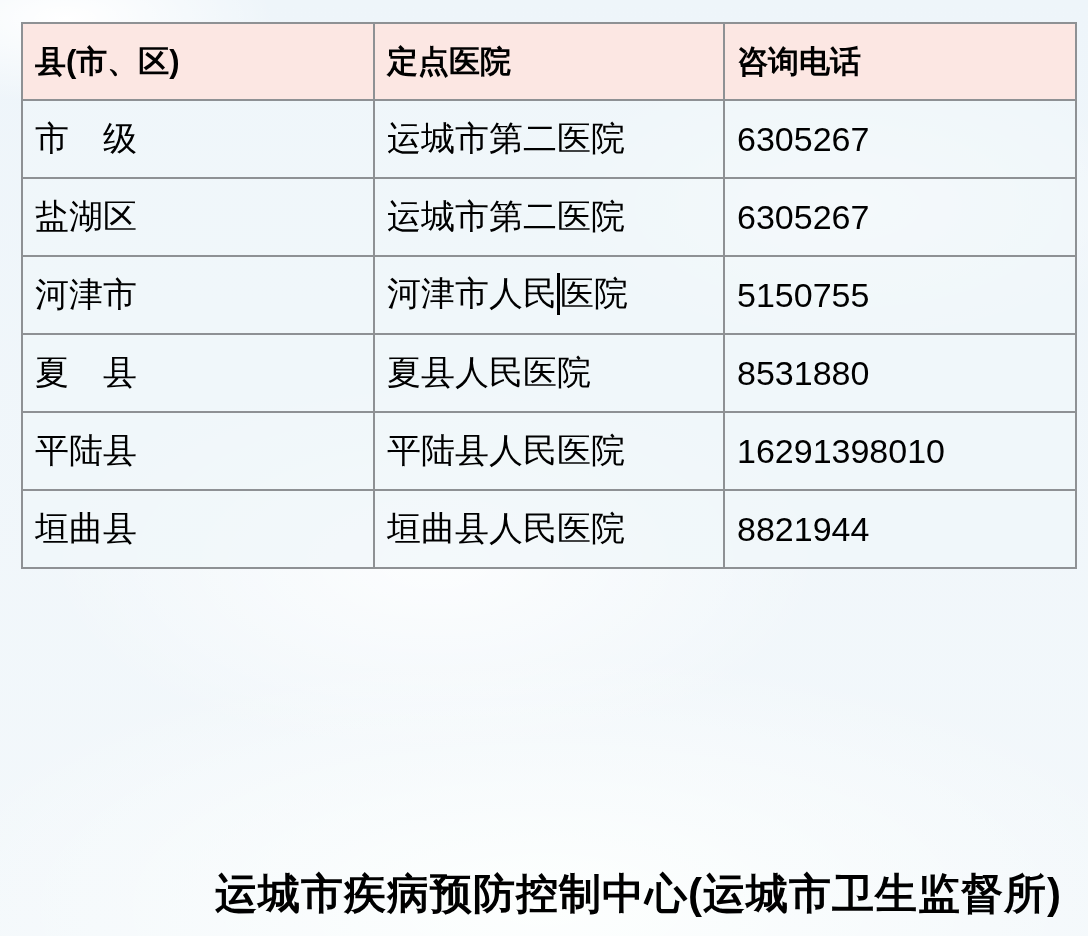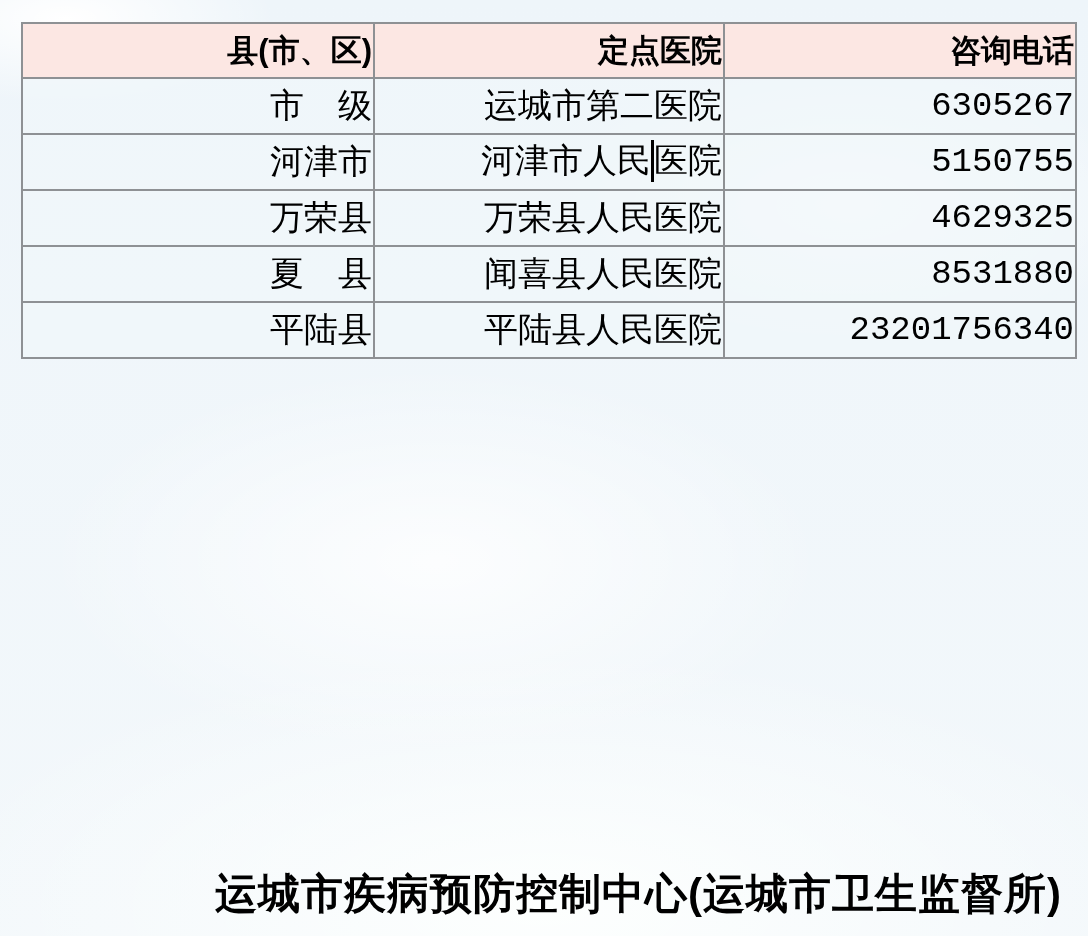--- a/index.html
+++ b/index.html
@@ -16,38 +16,38 @@
     font-family:"Liberation Sans",sans-serif;
   }
   table.doc-table{
     position:absolute;left:21px;top:22px;
     width:1054px;
     border-collapse:collapse;
     table-layout:fixed;
   }
   .doc-table th,.doc-table td{
     border:2px solid #8e9194;
-    text-align:right;
+    text-align:left;
     vertical-align:middle;
-    padding:1px;
+    padding:12px;
     overflow:hidden;
     white-space:nowrap;
   }
   .doc-table th{
     height:51px;
     background:#fce7e3;
     font-family:"Liberation Sans",sans-serif;
     font-weight:bold;
     font-size:31px;
     color:#000;
   }
   .doc-table td{
     height:52px;
     background:rgba(240,246,250,0.72);
-    font-family:Liberation Mono, monospace;
+    font-family:Liberation Sans, sans-serif;
     font-size:34px;
     color:#000;
   }
   .caret{
     display:inline-block;
     width:3px;height:42px;
     background:#000;
     vertical-align:middle;
     margin:0 0 4px 0;
   }
@@ -84,37 +84,42 @@
         <th>咨询电话</th>
       </tr>
     </thead>
     <tbody>
         <tr>
           <td>市　级</td>
           <td>运城市第二医院</td>
           <td>6305267</td>
         </tr>
         <tr>
+          <td>盐湖区</td>
+          <td>运城市第二医院</td>
+          <td>6305267</td>
+        </tr>
+        <tr>
           <td>河津市</td>
           <td><span>河津市人民</span><span class="caret"></span><span>医院</span></td>
           <td>5150755</td>
         </tr>
         <tr>
-          <td>万荣县</td>
-          <td>万荣县人民医院</td>
-          <td>4629325</td>
-        </tr>
-        <tr>
           <td>夏　县</td>
-          <td>闻喜县人民医院</td>
+          <td>夏县人民医院</td>
           <td>8531880</td>
         </tr>
         <tr>
           <td>平陆县</td>
           <td>平陆县人民医院</td>
-          <td>23201756340</td>
+          <td>16291398010</td>
+        </tr>
+        <tr>
+          <td>垣曲县</td>
+          <td>垣曲县人民医院</td>
+          <td>8821944</td>
         </tr>
       </tbody>
   </table>
 
   <div id="footer-line">运城市疾病预防控制中心(运城市卫生监督所)</div>
 
 </div>
 
 </body></html>

